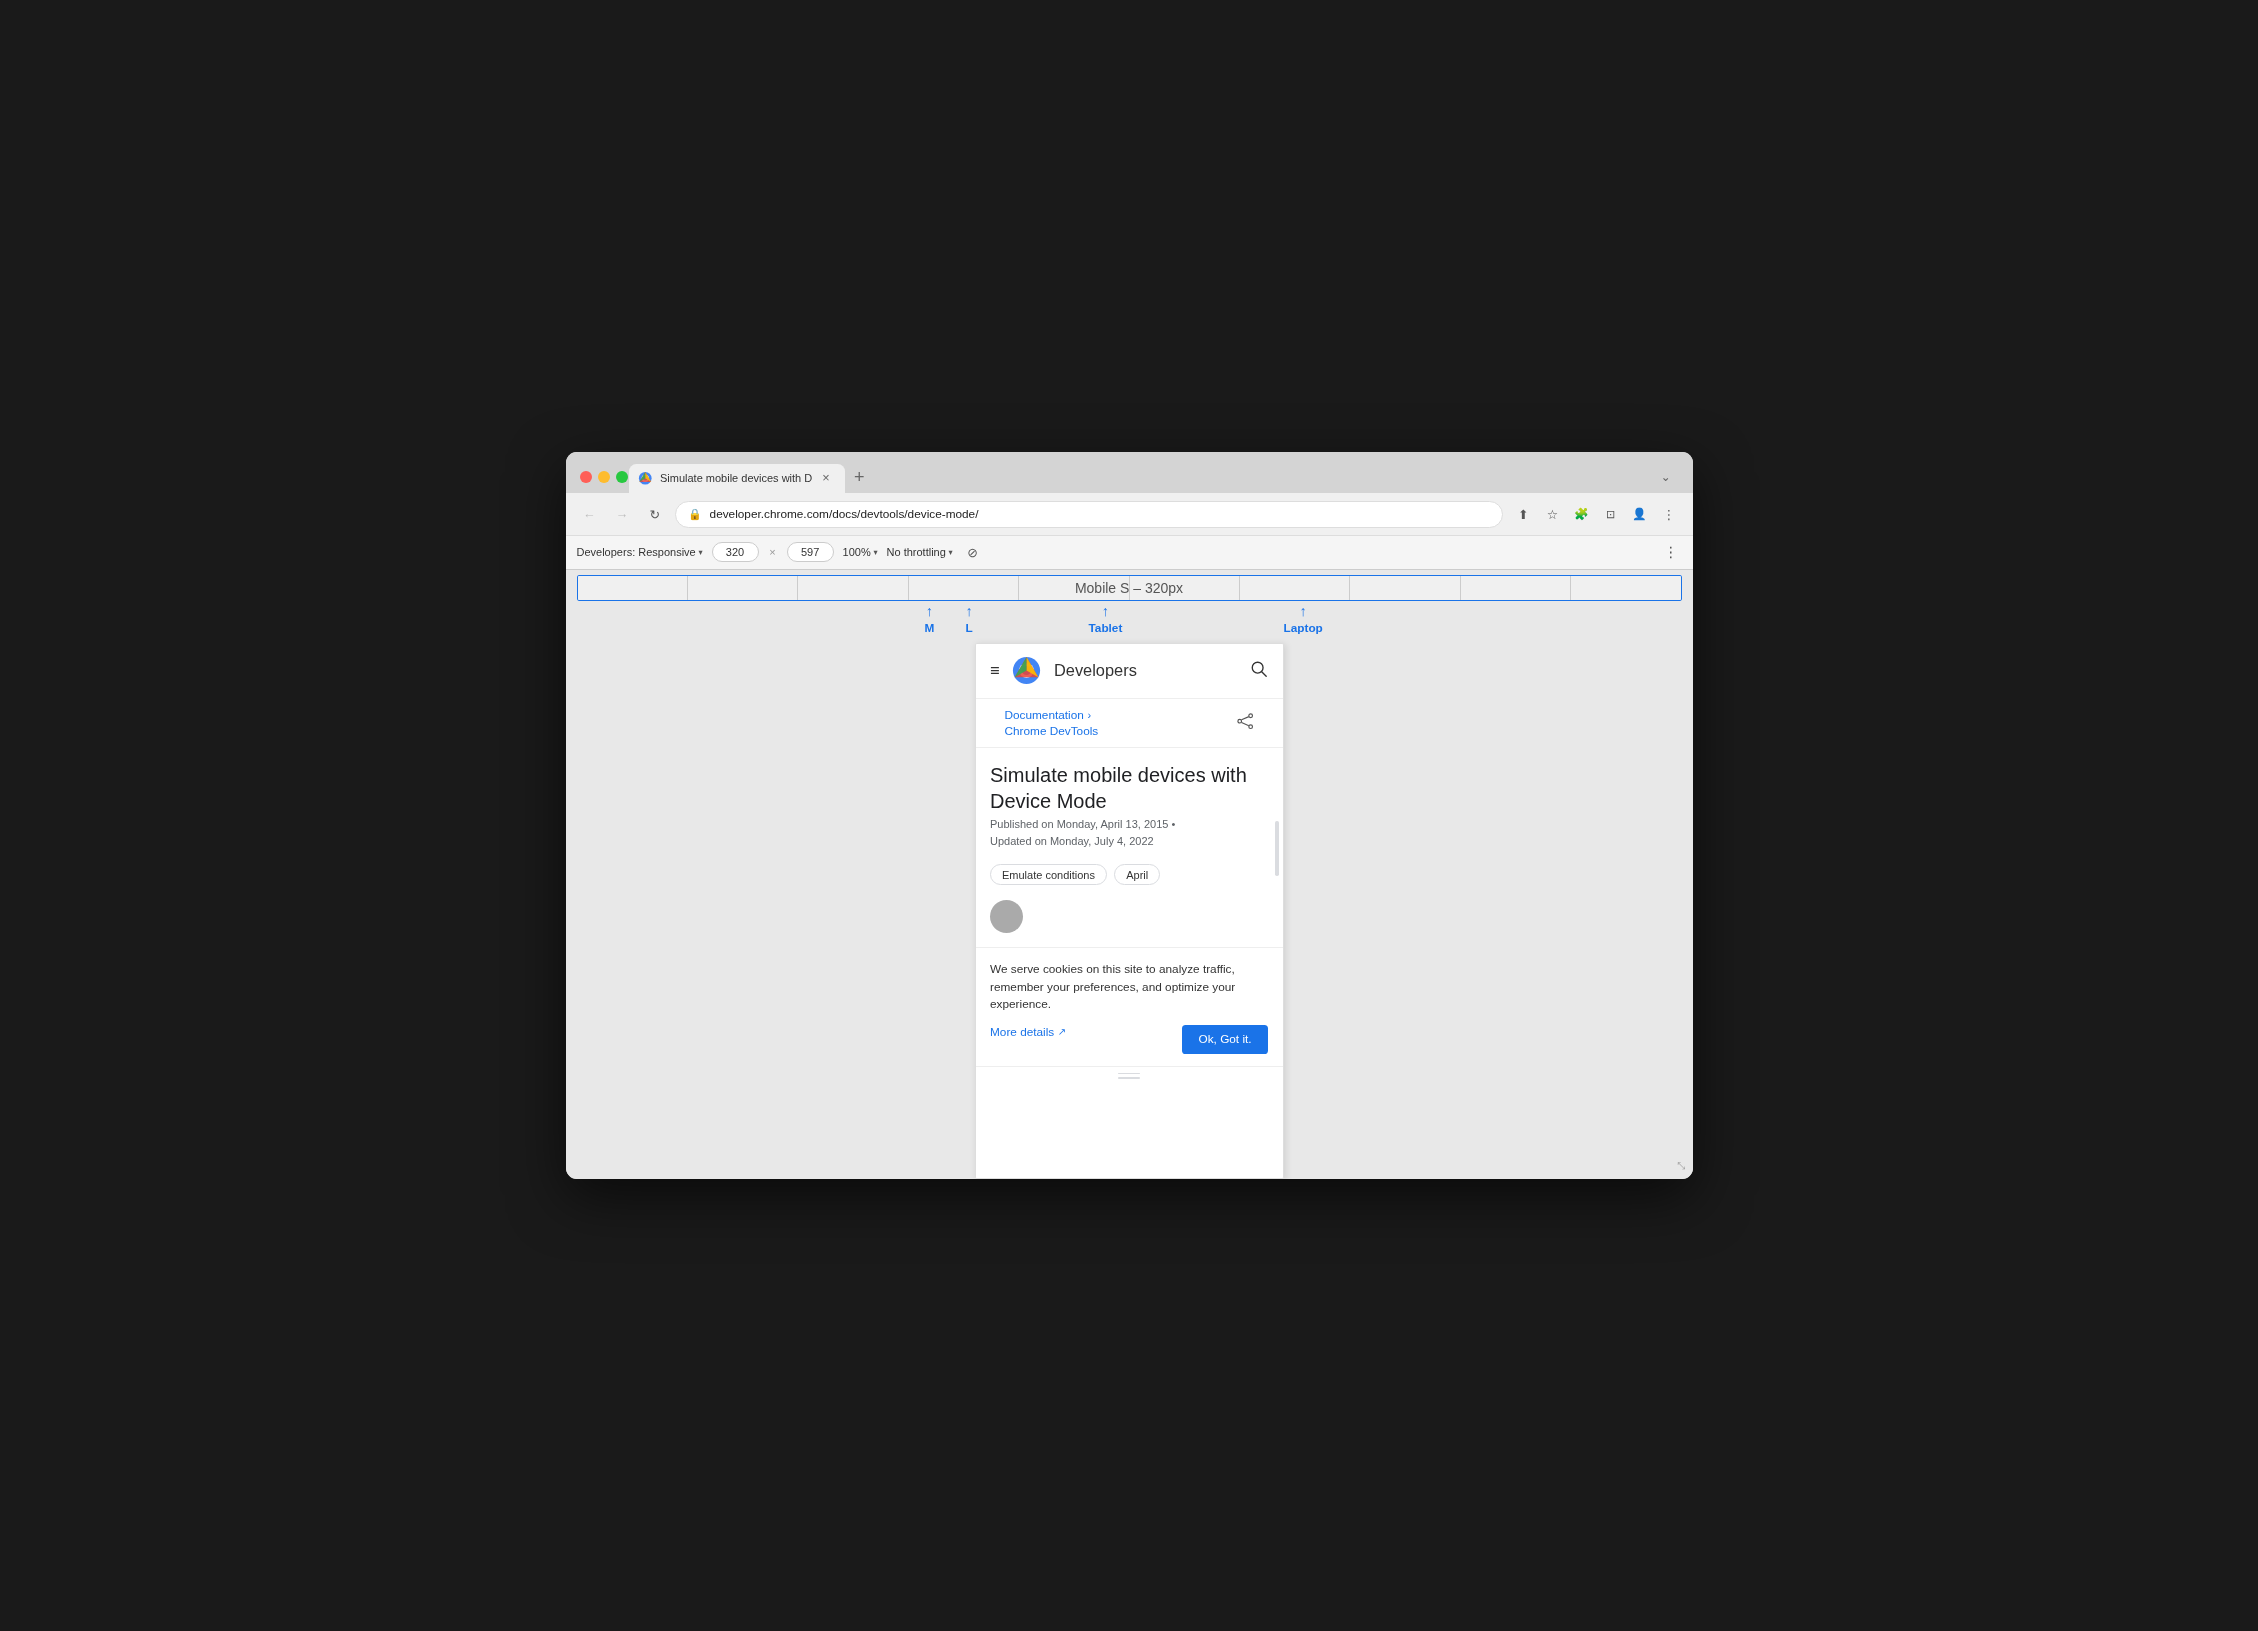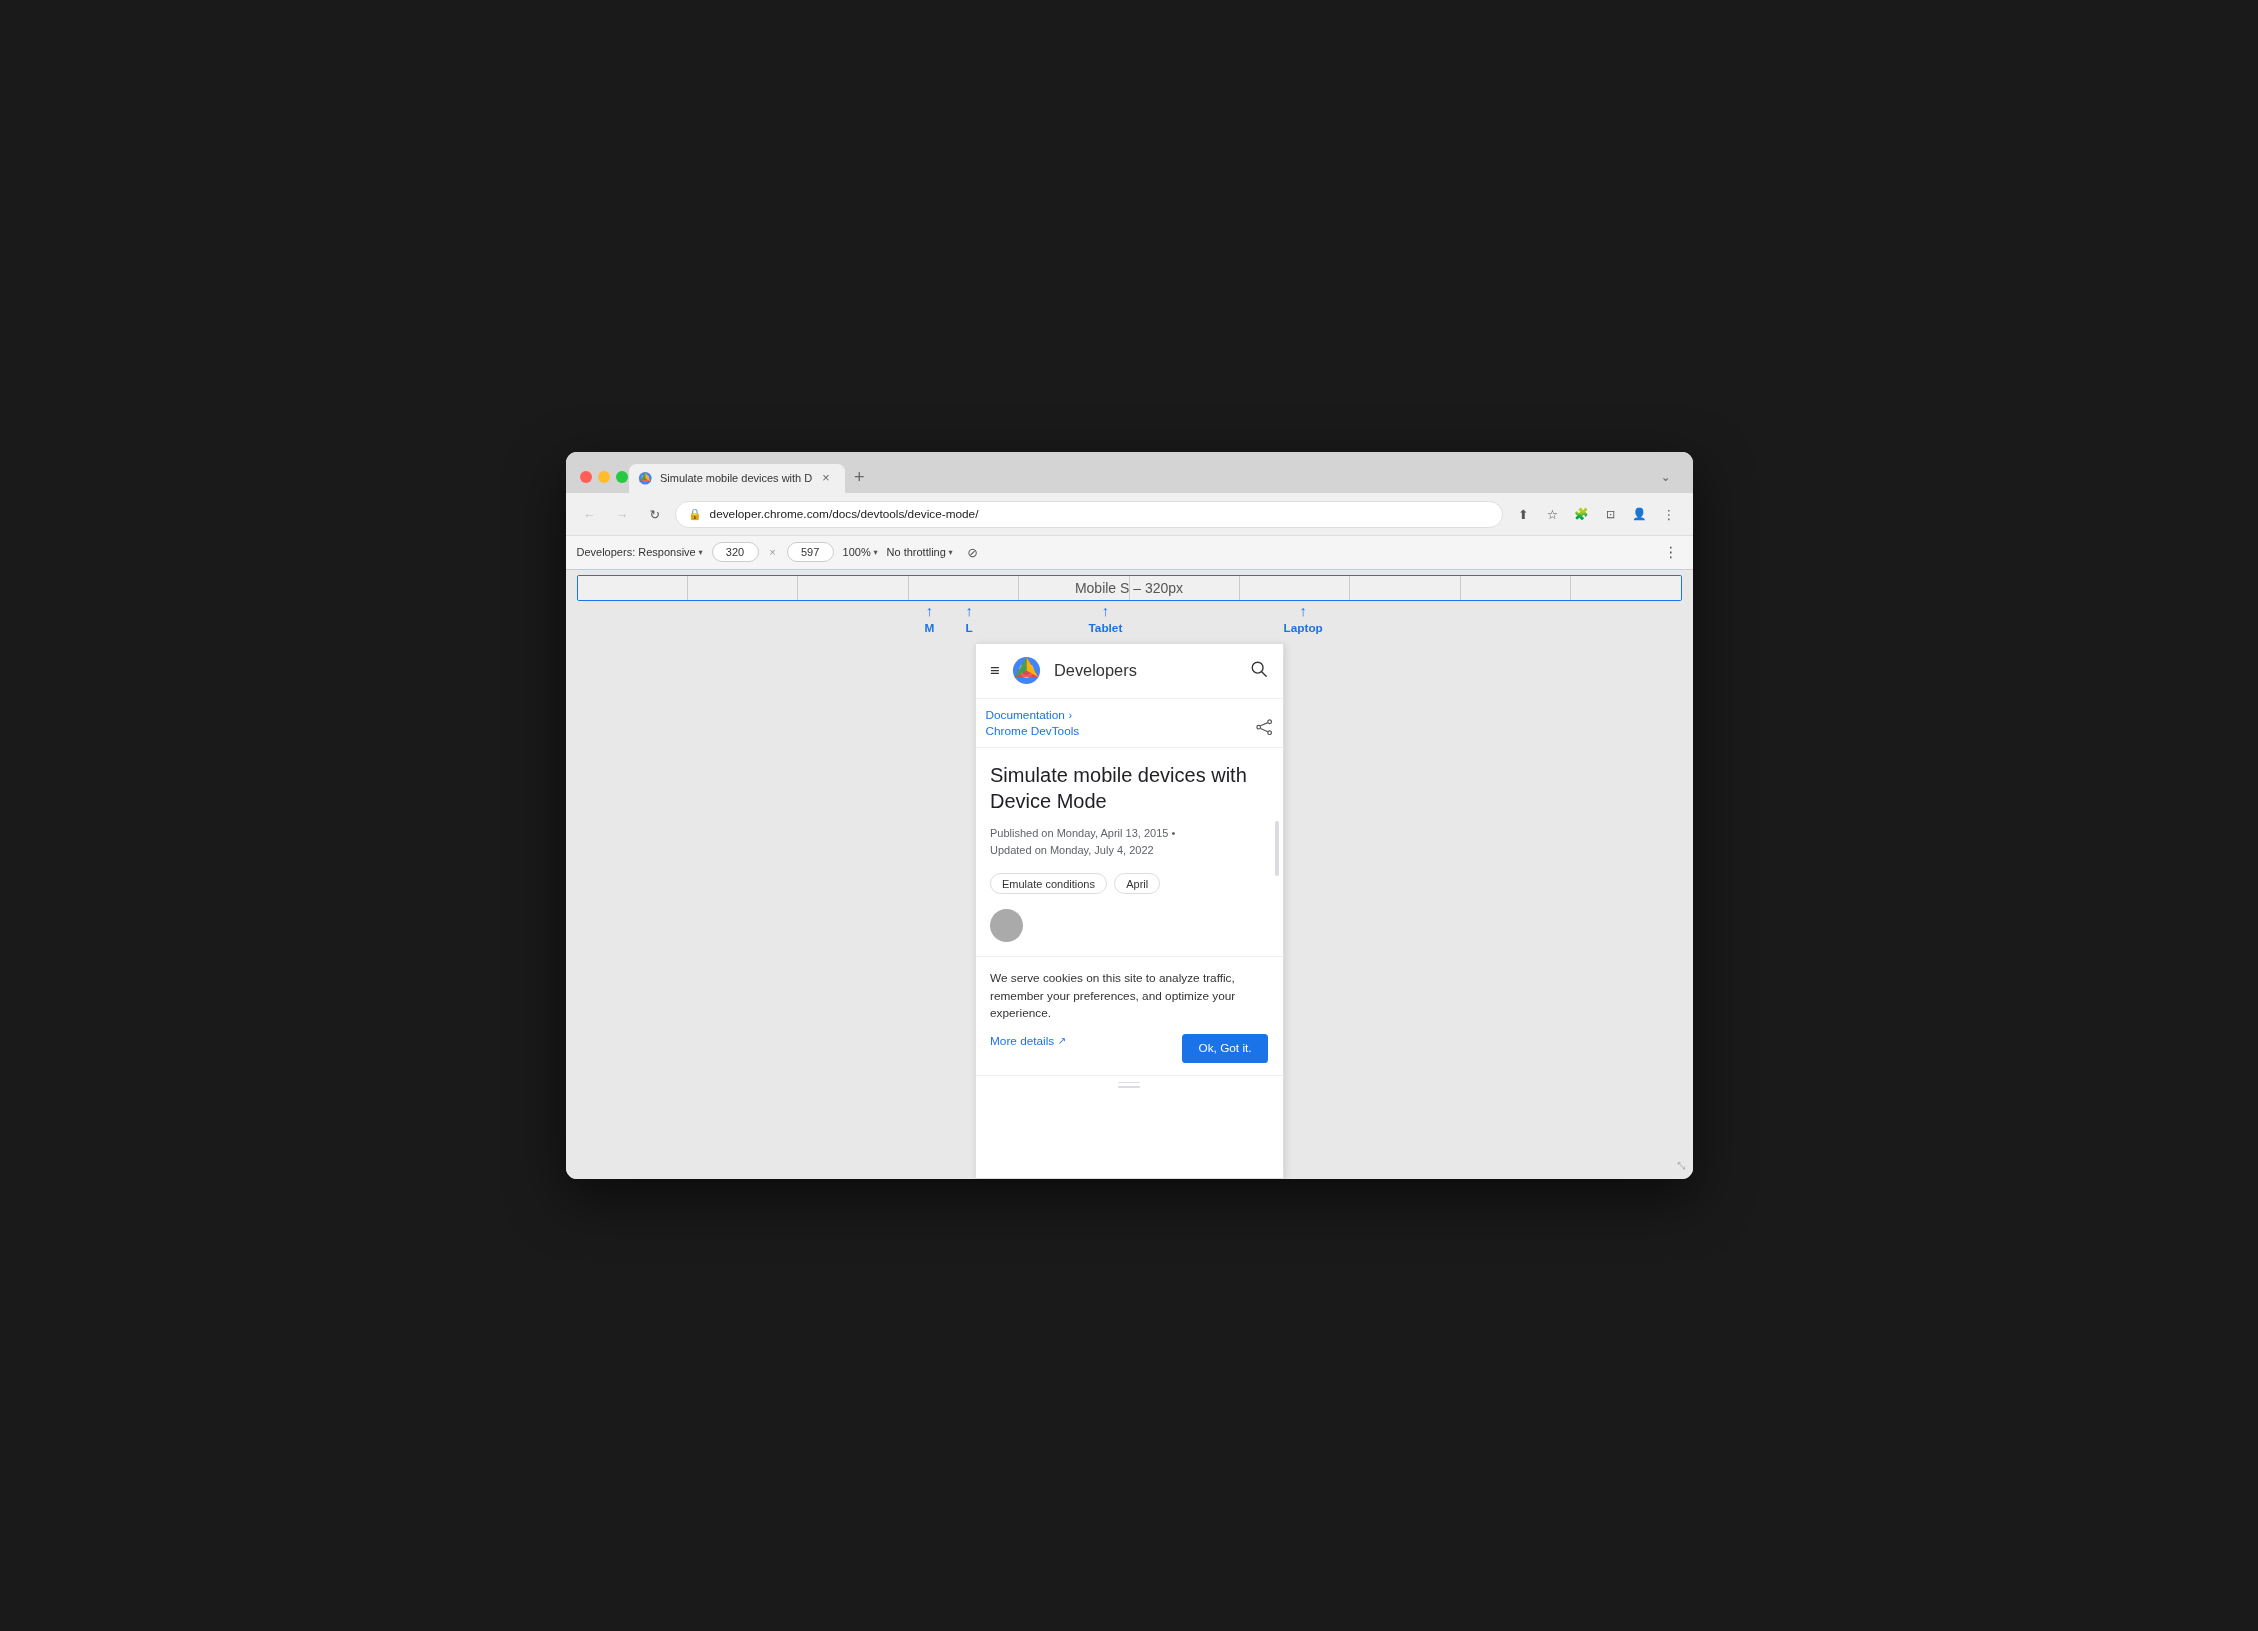--- a/index.html
+++ b/index.html
@@ -291,23 +291,23 @@
       font-weight: 400;
       flex: 1;
     }
     .search-icon-btn {
       font-size: 16.4px;
       color: #333;
       cursor: pointer;
     }
     
     .breadcrumb-row {
-      padding: 9px 10px;
-      display: flex;
-      align-items: flex-end;
+      padding: 9px 29px;
+      display: flex;
+      align-items: center;
       justify-content: space-between;
       border-bottom: 0.9px solid #eee;
     }
     .breadcrumb-links {
       display: flex;
       flex-direction: column;
       gap: 1.8px;
     }
     .breadcrumb-link {
       color: #1a73e8;
@@ -321,21 +321,21 @@
     
     .article-body {
       padding: 14.5px;
       position: relative;
     }
     .article-title {
       font-size: 20px;
       font-weight: 400;
       color: #202124;
       line-height: 1.3;
-      margin-bottom: 11px;
+      margin-bottom: 2px;
     }
     .article-meta {
       font-size: 11px;
       color: #5f6368;
       margin-bottom: 14.5px;
       line-height: 1.5;
     }
     .tags-row {
       display: flex;
       gap: 7.3px;

